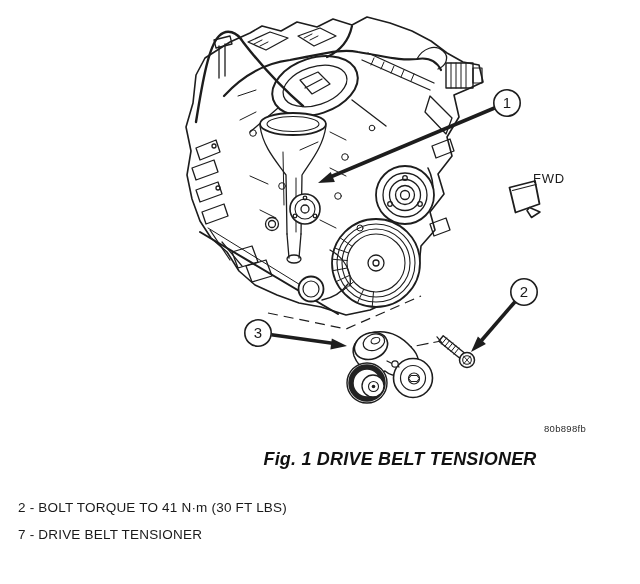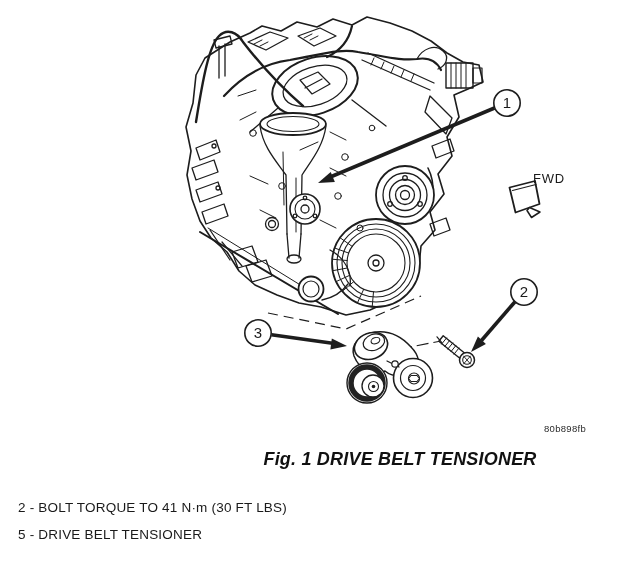--- a/index.html
+++ b/index.html
@@ -201,15 +201,15 @@
       <text class="callout-num" x="258" y="338.3" text-anchor="middle" font-size="15" fill="#1a1a1a">3</text>
     </g>
   </svg>
 
   <div class="fwd-label">FWD</div>
   <div class="drawing-code">80b898fb</div>
   <div class="figure-caption">Fig. 1 DRIVE BELT TENSIONER</div>
 
   <div class="legend">
     <div class="legend-row">2 - BOLT TORQUE TO 41 N·m (30 FT LBS)</div>
-    <div class="legend-row">5 - DRIVE BELT TENSIONER</div>
+    <div class="legend-row">7 - DRIVE BELT TENSIONER</div>
   </div>
 </div>
 
 </body></html>

